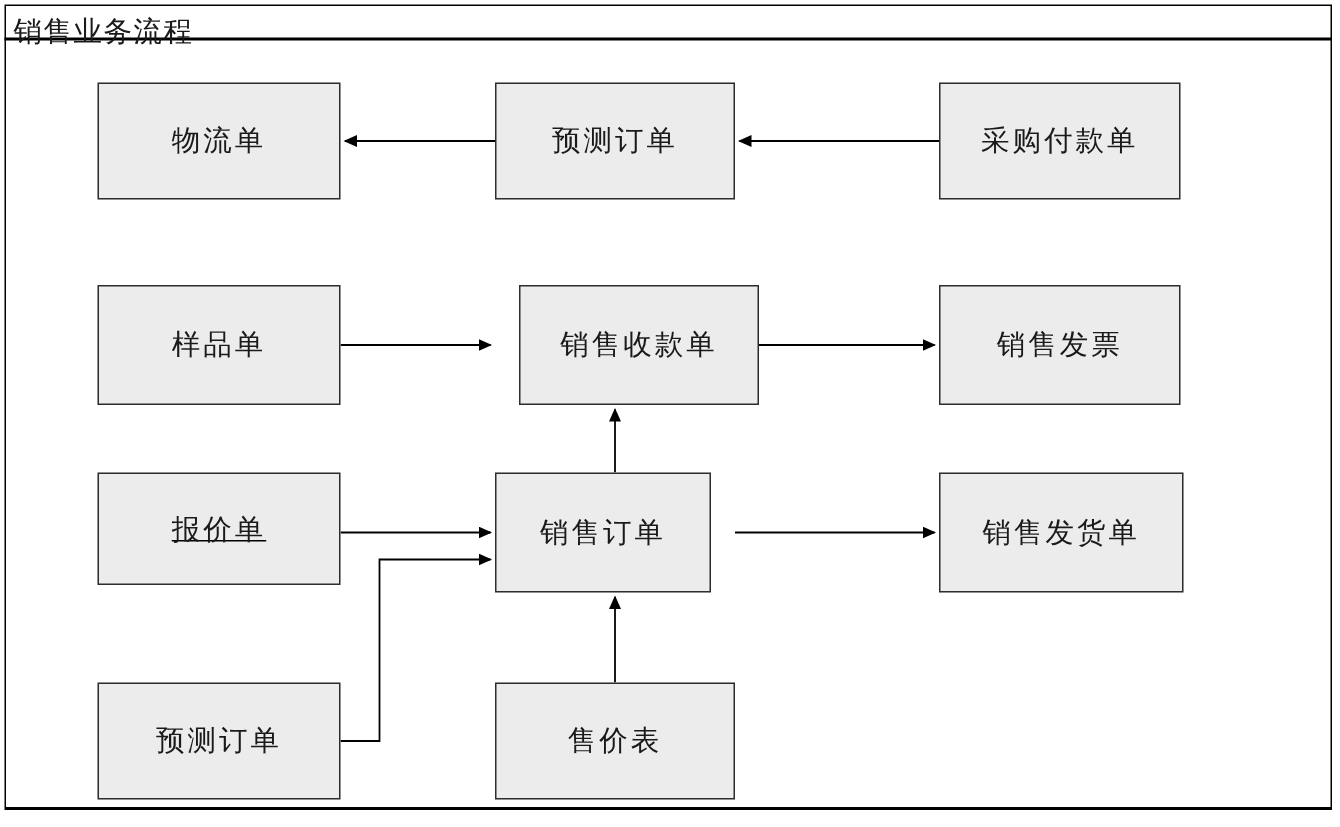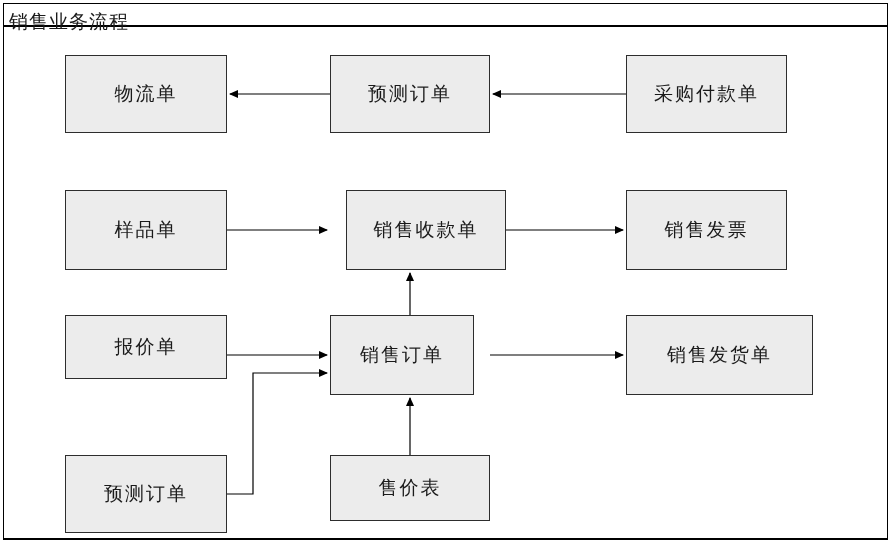--- a/index.html
+++ b/index.html
@@ -115,30 +115,30 @@
       </div>
       <div class="node" style="left: 65px; top: 190px; width: 162px; height: 80px;">
         <span>样品单</span>
       </div>
       <div class="node" style="left: 346px; top: 190px; width: 160px; height: 80px;">
         <span>销售收款单</span>
       </div>
       <div class="node" style="left: 626px; top: 190px; width: 161px; height: 80px;">
         <span>销售发票</span>
       </div>
-      <div class="node" style="left: 65px; top: 315px; width: 162px; height: 64px;">
+      <div class="node" style="left: 65px; top: 315px; width: 162px; height: 75px; text-decoration: underline;">
         <span>报价单</span>
       </div>
       <div class="node" style="left: 330px; top: 315px; width: 144px; height: 80px;">
         <span>销售订单</span>
       </div>
-      <div class="node" style="left: 626px; top: 315px; width: 187px; height: 80px; text-align: right;">
+      <div class="node" style="left: 626px; top: 315px; width: 163px; height: 80px; text-align: right;">
         <span>销售发货单</span>
       </div>
       <div class="node" style="left: 65px; top: 455px; width: 162px; height: 78px;">
         <span>预测订单</span>
       </div>
-      <div class="node" style="left: 330px; top: 455px; width: 160px; height: 66px;">
+      <div class="node" style="left: 330px; top: 455px; width: 160px; height: 78px;">
         <span>售价表</span>
       </div>
     </div>
 
 </div>
 
 </body></html>

